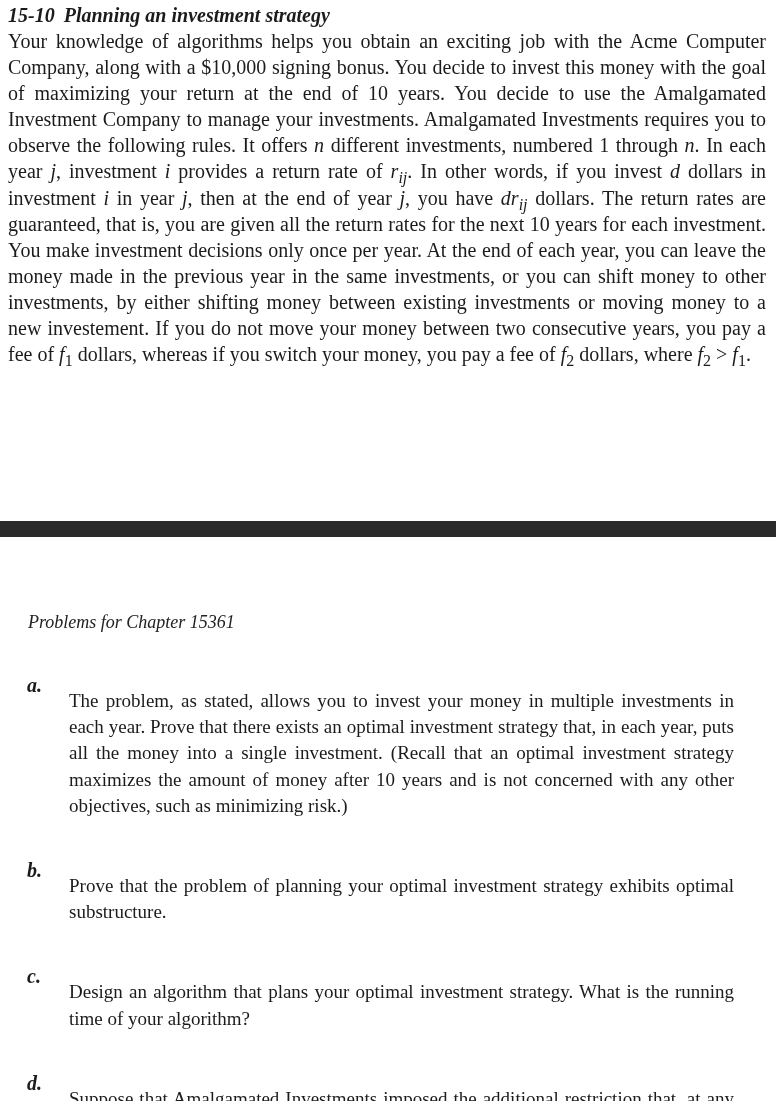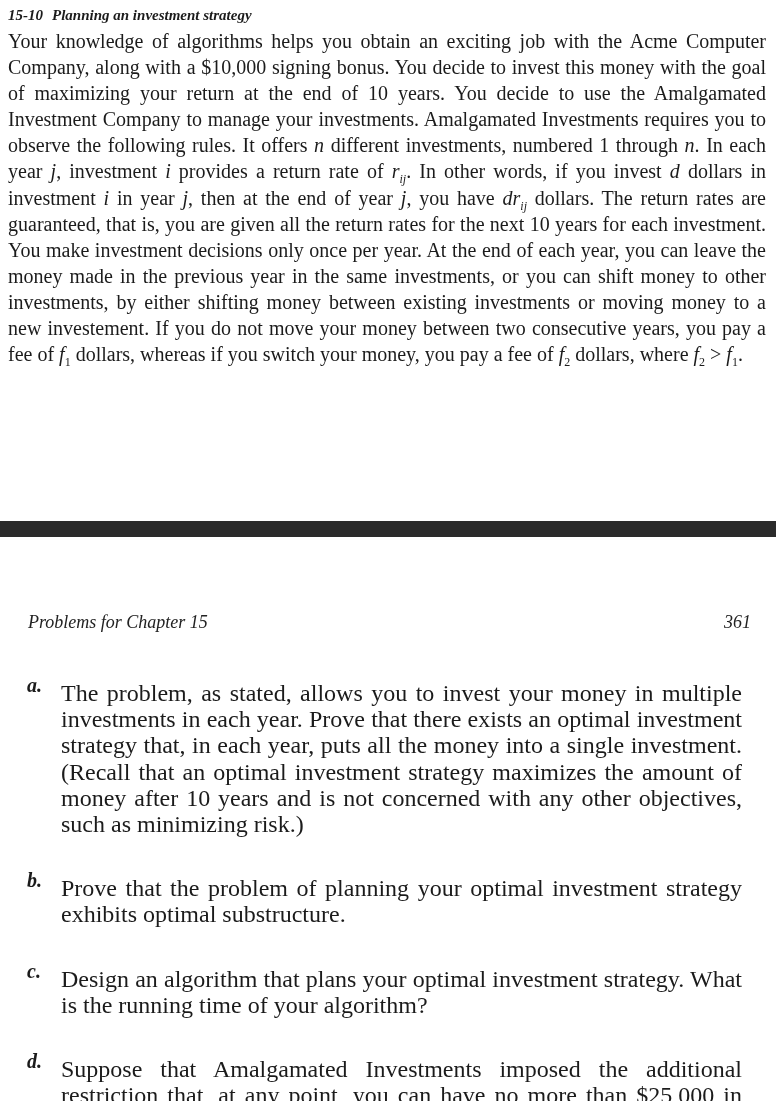--- a/index.html
+++ b/index.html
@@ -14,52 +14,51 @@
   }
   
   .intro {
     position: absolute;
     top: 2px;
     left: 8px;
     width: 758px;
   }
   .prob-heading {
     margin: 0;
-    font-size: 15px;
+    font-size: 20px;
     line-height: 26px;
     font-weight: 700;
     font-style: italic;
   }
   .prob-num { margin-right: 9px; }
   .intro-text {
     margin: 0;
     font-size: 20px;
     line-height: 26.1px;
     text-align: justify;
   }
   em { font-style: italic; }
-  sub { font-size: 12px; line-height: 0; }
+  sub { font-size: 16px; line-height: 0; }
   sub.it { font-style: italic; }
   
   .divider {
     position: absolute;
     left: 0;
     top: 521px;
     width: 776px;
     height: 16px;
     background: #2b2b2b;
   }
   
   .running-head {
     position: absolute;
     left: 28px;
     right: 25px;
     top: 611px;
     display: flex;
-    justify-content: space-between;
     font-style: italic;
     font-size: 18px;
     line-height: 22px;
     color: #222222;
   }
   
   .parts {
     position: absolute;
     left: 27px;
     top: 672px;
@@ -69,22 +68,22 @@
   .part:last-child { margin-bottom: 0; }
   .part-label {
     flex: 0 0 26px;
     font-weight: 700;
     font-style: italic;
     font-size: 20px;
     line-height: 26.2px;
   }
   .part-body {
     flex: 1;
-    margin: 8px;
-    font-size: 24px;
+    margin: 16px;
+    font-size: 19px;
     line-height: 26.2px;
     text-align: justify;
   }
 </style>
 </head>
 <body>
 
 <div class="page">
 
   <section class="intro">

